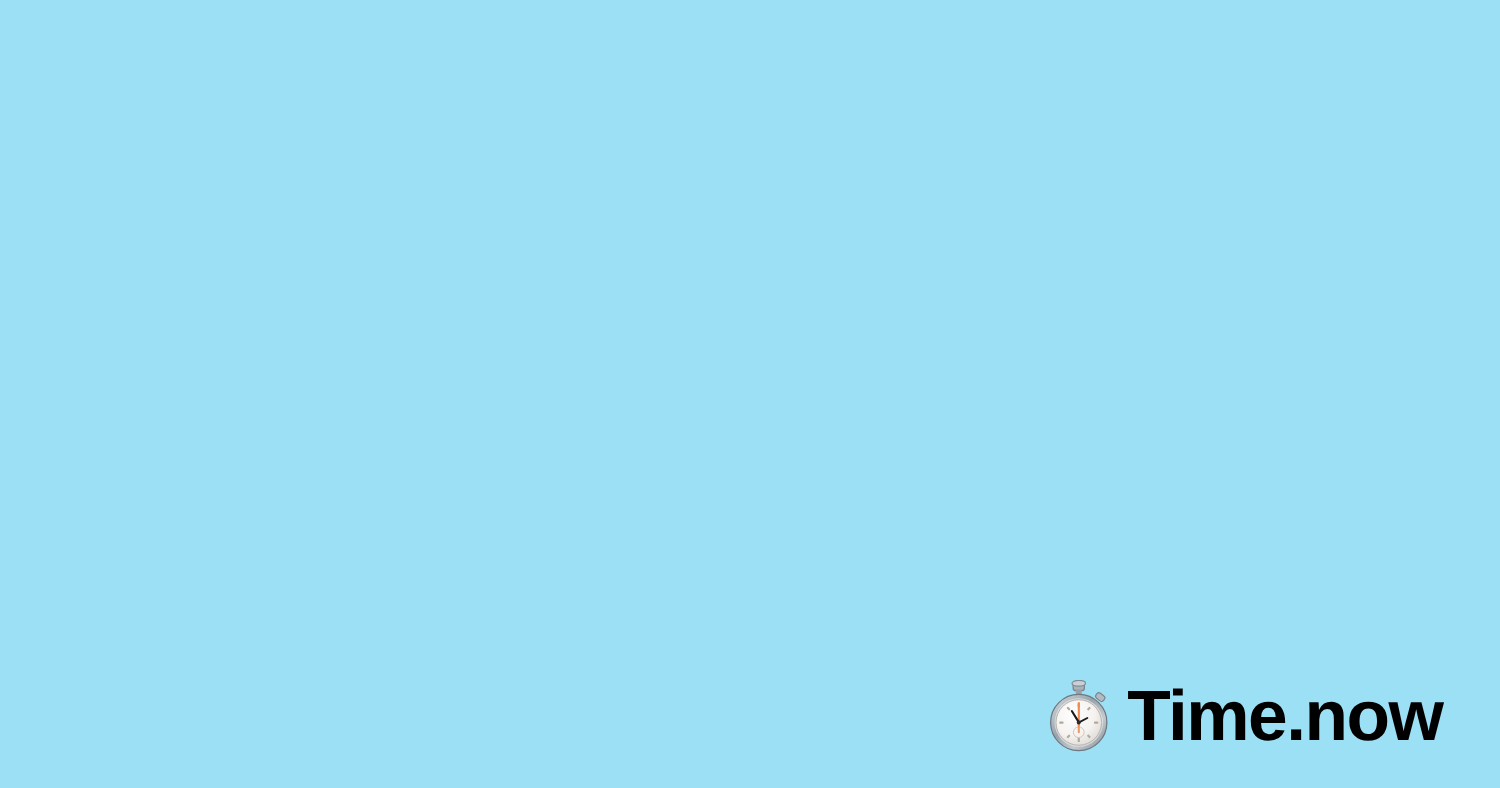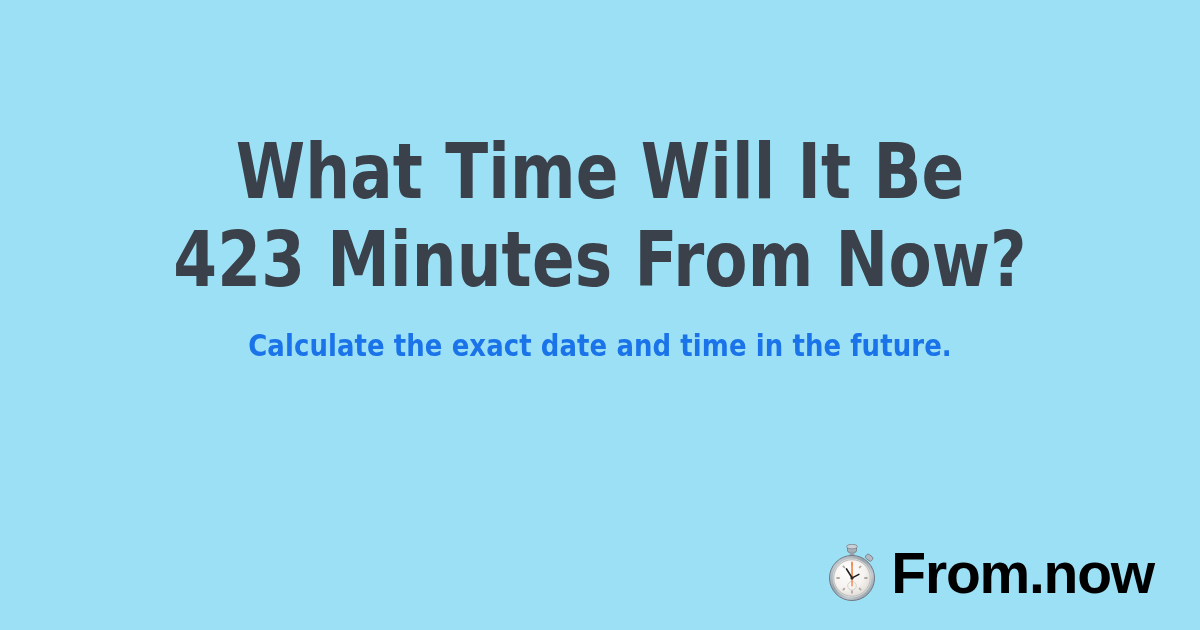--- a/index.html
+++ b/index.html
@@ -93,30 +93,20 @@
     line-height: 58px;
     letter-spacing: -1.2px;
     white-space: nowrap;
   }
 </style>
 </head>
 <body>
 
 <div class="card">
 
-  <div class="hero">
-
-    <h1 class="headline">
-      <span class="line">What Time Will It Be</span>
-      <span class="line">423 Minutes From Now?</span>
-    </h1>
-
-    <p class="subtitle">Calculate the exact date and time in the future.</p>
-
-  </div>
 
   <div class="brand">
 
     <svg class="brand-mark" viewBox="0 0 54 58" aria-hidden="true">
       <defs>
         <linearGradient id="bezelGrad" x1="0" y1="0" x2="1" y2="1">
           <stop offset="0%" stop-color="#d7dde2"></stop>
           <stop offset="42%" stop-color="#9aa3ab"></stop>
           <stop offset="68%" stop-color="#c3cad1"></stop>
           <stop offset="100%" stop-color="#7e878f"></stop>
@@ -155,17 +145,17 @@
 
       <rect x="26.2" y="17.6" width="1.7" height="19" rx="0.8" fill="#f08a52"></rect>
       <rect x="26.2" y="34" width="1.7" height="8.6" rx="0.8" fill="#f08a52" opacity="0.85"></rect>
 
       <rect x="26.3" y="22.5" width="1.7" height="12" rx="0.8" fill="#1c1c1c" transform="rotate(-32 27 34)"></rect>
       <rect x="26.3" y="25.5" width="1.5" height="9" rx="0.7" fill="#1c1c1c" transform="rotate(62 27 34)"></rect>
 
       <circle cx="27" cy="34" r="1.6" fill="#2a2a2a"></circle>
     </svg>
 
-    <span class="brand-name">From.now</span>
+    <span class="brand-name">Time.now</span>
 
   </div>
 
 </div>
 
 </body></html>

